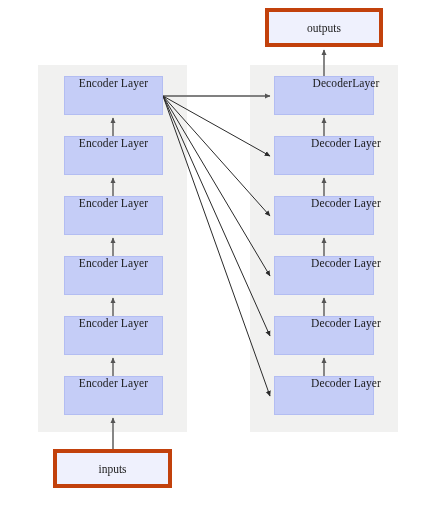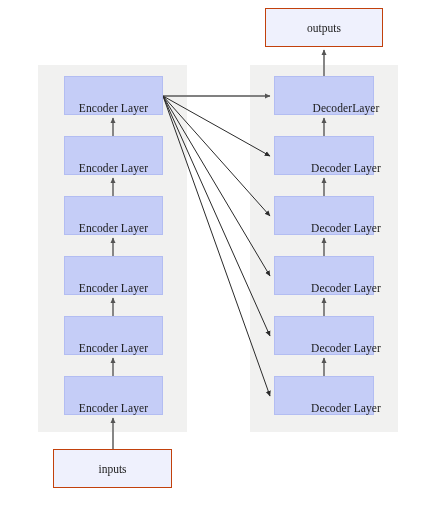--- a/index.html
+++ b/index.html
@@ -34,41 +34,41 @@
     width: 148px;
     height: 367px;
   }
   .layer-box {
     position: absolute;
     height: 39px;
     background: #c5cdf7;
     border: 1px solid #b3bdf2;
     box-sizing: border-box;
     display: flex;
-    align-items: flex-end;
+    align-items: flex-start;
     justify-content: center;
     font-size: 11.5px;
     color: #1a1a1a;
     letter-spacing: 0.1px;
     white-space: nowrap;
   }
   .encoder-box {
     left: 64px;
     width: 99px;
   }
   .decoder-box {
     left: 274px;
     width: 100px;
     padding-left: 44px;
   }
   .io-box {
     position: absolute;
     height: 39px;
     background: #eff1fd;
-    border: 1px solid #c2410c;
+    border: 4px solid #c2410c;
     box-sizing: border-box;
     display: flex;
     align-items: center;
     justify-content: center;
     font-size: 11.5px;
     color: #1a1a1a;
     white-space: nowrap;
   }
   #outputs-box {
     left: 265px;

